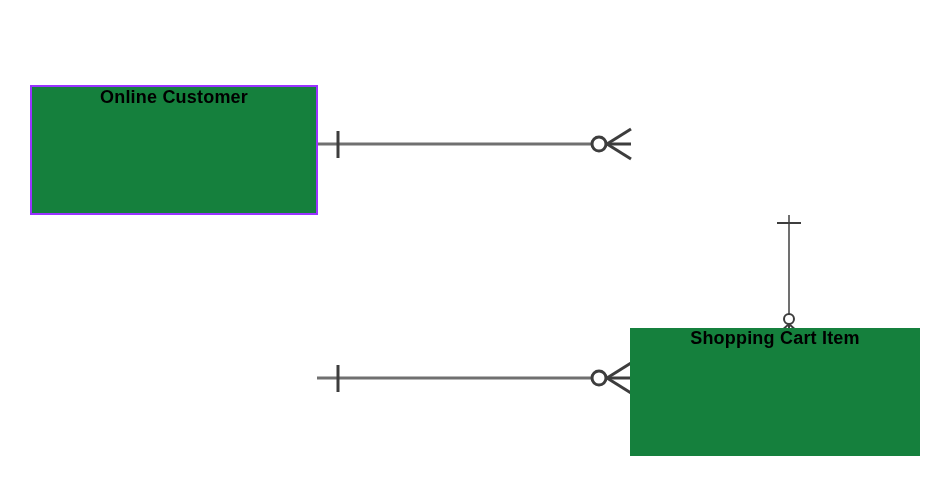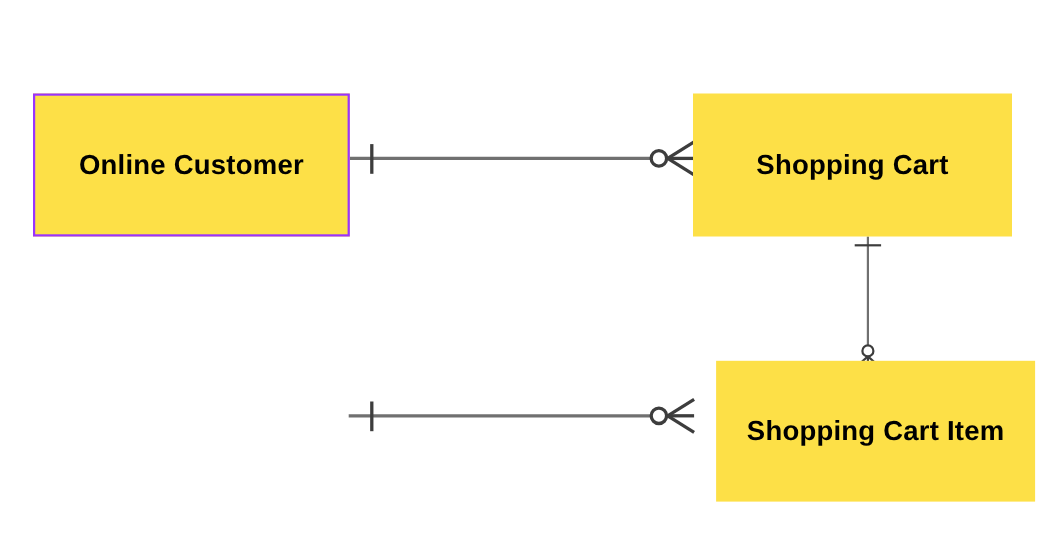--- a/index.html
+++ b/index.html
@@ -14,27 +14,27 @@
   #canvas {
     position: relative;
     width: 949px;
     height: 498px;
     background: #ffffff;
     overflow: hidden;
   }
   .entity {
     position: absolute;
     box-sizing: border-box;
-    background: #fde047;
+    background: #15803d;
     display: flex;
-    align-items: center;
+    align-items: flex-start;
     justify-content: center;
     color: #000000;
     font-weight: bold;
-    font-size: 25px;
+    font-size: 18px;
     letter-spacing: 0.2px;
     font-family: "Liberation Sans", sans-serif;
     user-select: none;
   }
   .entity.selected {
     border: 2px solid #9933FF;
   }
   .entity-label {
     pointer-events: none;
     white-space: nowrap;
@@ -127,22 +127,19 @@
         <line class="marker-stroke" x1="607" y1="378" x2="631" y2="363"></line>
         <line class="marker-stroke" x1="607" y1="378" x2="631" y2="393"></line>
       </g>
     </g>
   </svg>
 
   <div class="entity selected" style="left:30px; top:85px; width:288px; height:130px;">
     <span class="entity-label">Online Customer</span>
   </div>
 
-  <div class="entity" style="left:630px; top:85px; width:290px; height:130px;">
-    <span class="entity-label">Shopping Cart</span>
-  </div>
 
 
-  <div class="entity" style="left:630px; top:328px; width:290px; height:128px;margin-left:21px;">
+  <div class="entity" style="left:630px; top:328px; width:290px; height:128px;">
     <span class="entity-label">Shopping Cart Item</span>
   </div>
 
 </div>
 
 </body></html>

